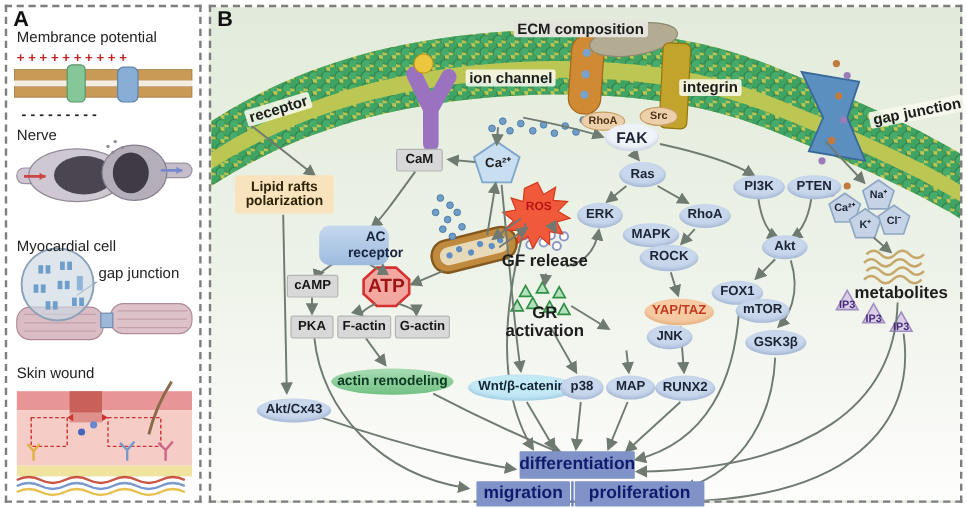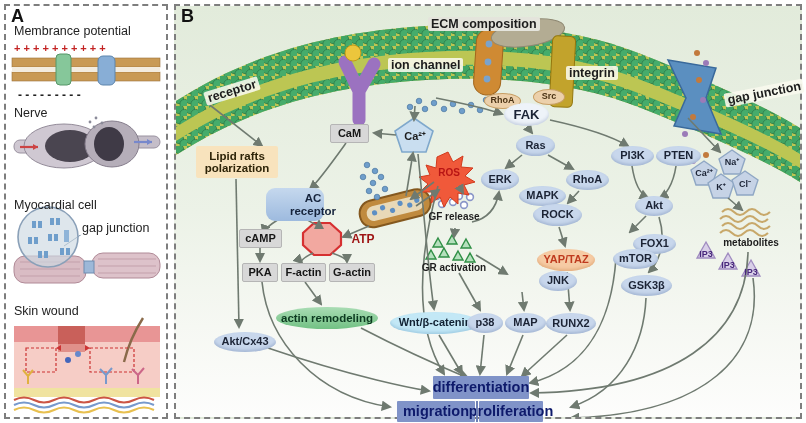--- a/index.html
+++ b/index.html
@@ -24,23 +24,23 @@
   .greenell{background:linear-gradient(180deg,#a9dcb4,#72c184);border-radius:50%;color:#0c3a20;font-size:11.5px;}
   .cyanell{background:#c3e8f6;border-radius:50%;color:#123;font-size:11px;box-shadow:inset 0 -2px 3px rgba(90,150,190,.3);}
   .orangeell{background:#f6cba4;border-radius:50%;color:#bf3a1e;font-size:11px;box-shadow:inset 0 -2px 3px rgba(200,130,70,.35);}
   .warnbox{background:#f8e3bd;color:#2e2408;font-size:11.5px;border-radius:2px;}
   .acrec{background:linear-gradient(180deg,#c5d8ee,#9dbade);border-radius:9px;font-size:11.5px;color:#16243c;}
   .memlabel{position:absolute;font-weight:bold;font-size:12.5px;color:#1c1c1c;
     background:rgba(249,249,238,.88);padding:0 3px;border-radius:2px;z-index:12;white-space:nowrap;}
   .ecmlabel{background:#e4e4dc;}
   .small-ion{font-size:9px;}
   .rostxt{color:#b81414;font-size:10px;background:none;z-index:11;}
-  .atptxt{color:#9e1414;font-size:12px;margin-left:41px;}
+  .atptxt{color:#9e1414;font-size:16px;}
   .iptxt{font-size:9px;color:#46267a;}
-  .plaintxt{background:none;font-size:10px;color:#1d1d1d;}
+  .plaintxt{background:none;font-size:14px;color:#1d1d1d;}
   svg{position:absolute;left:0;top:0;z-index:2;}
   .divider{position:absolute;width:2px;background:#6d7fb5;z-index:11;}
 </style>
 </head>
 <body>
 
 <div id="panelA" class="panel">
   <div class="plabel">A</div>
 
   <div class="atitle" style="left:8px;top:18px;">Membrance potential</div>
@@ -346,30 +346,30 @@
   <div class="n small-ion" style="left:556px;top:172px;width:26px;height:14px;">Cl⁻</div>
   <div class="n plaintxt" style="left:242px;top:204px;width:72px;height:14px;">GF release</div>
   <div class="n plaintxt" style="left:238px;top:255px;width:80px;height:14px;">GR activation</div>
   <div class="n gbox" style="left:63px;top:223px;width:43px;height:19px;">cAMP</div>
   <div class="n atptxt" style="left:128px;top:224px;width:36px;height:18px;background:none;">ATP</div>
   <div class="n gbox" style="left:66px;top:257px;width:36px;height:19px;">PKA</div>
   <div class="n gbox" style="left:105px;top:257px;width:45px;height:19px;">F-actin</div>
   <div class="n gbox" style="left:153px;top:257px;width:46px;height:19px;">G-actin</div>
   <div class="n ell" style="left:327px;top:265px;width:38px;height:20px;margin-left:36px;">JNK</div>
   <div class="n orangeell" style="left:361px;top:243px;width:58px;height:22px;">YAP/TAZ</div>
-  <div class="n ell" style="left:417px;top:228px;width:43px;height:20px;margin-left:40px;">FOX1</div>
+  <div class="n ell" style="left:417px;top:228px;width:43px;height:20px;">FOX1</div>
   <div class="n ell" style="left:437px;top:243px;width:45px;height:20px;">mTOR</div>
   <div class="n ell" style="left:445px;top:269px;width:51px;height:21px;">GSK3β</div>
   <div class="n plaintxt" style="left:540px;top:230px;width:70px;height:14px;">metabolites</div>
   <div class="n iptxt" style="left:519px;top:243px;width:22px;height:11px;">IP3</div>
   <div class="n iptxt" style="left:541px;top:254px;width:22px;height:11px;">IP3</div>
   <div class="n iptxt" style="left:564px;top:261px;width:22px;height:11px;">IP3</div>
   <div class="n greenell" style="left:100px;top:301px;width:102px;height:22px;">actin remodeling</div>
   <div class="n ell" style="left:38px;top:326px;width:62px;height:20px;">Akt/Cx43</div>
   <div class="n cyanell" style="left:214px;top:306px;width:90px;height:22px;">Wnt/β-catenin</div>
   <div class="n ell" style="left:291px;top:307px;width:36px;height:20px;">p38</div>
   <div class="n ell" style="left:329px;top:307px;width:41px;height:20px;">MAP</div>
   <div class="n ell" style="left:370px;top:307px;width:50px;height:21px;">RUNX2</div>
   <div class="n result" style="left:221px;top:395px;width:78px;height:21px;">migration</div>
   <div class="n result" style="left:257px;top:370px;width:96px;height:23px;">differentiation</div>
-  <div class="n result" style="left:303px;top:395px;width:64px;height:21px;">proliferation</div>
+  <div class="n result" style="left:303px;top:395px;width:108px;height:21px;">proliferation</div>
   <div class="divider" style="left:300px;top:395px;height:21px;"></div>
 </div>
 
 </body></html>

